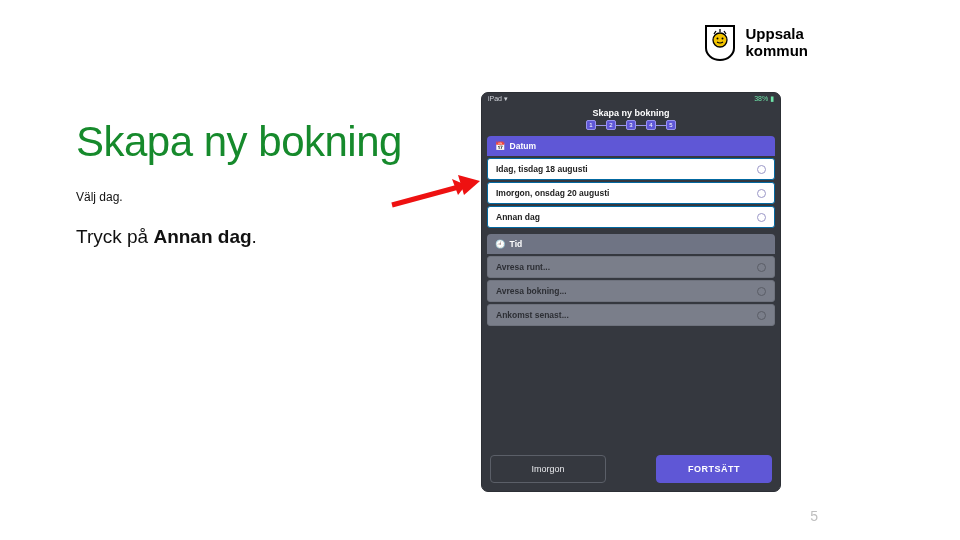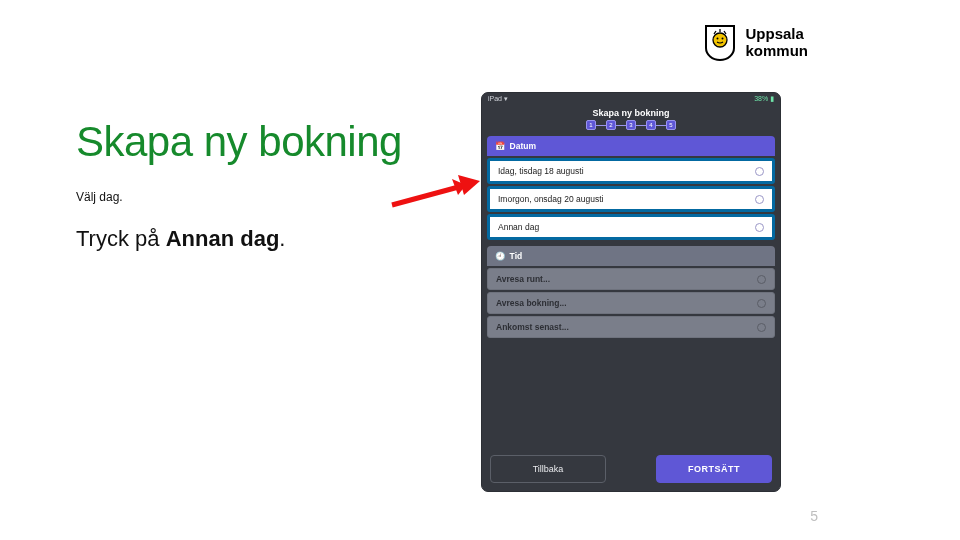--- a/index.html
+++ b/index.html
@@ -36,21 +36,21 @@
   }
   .body-line1 {
     position: absolute;
     left: 76px; top: 190px;
     font-size: 12px;
     color: #111;
   }
   .body-line2 {
     position: absolute;
     left: 76px; top: 226px;
-    font-size: 22px;
+    font-size: 19px;
     color: #111;
   }
   .body-line2 .bold { font-weight: 700; }
 
   
   .arrow {
     position: absolute;
     left: 388px; top: 175px;
     width: 100px; height: 36px;
   }
@@ -115,26 +115,26 @@
     background: #6f7484;
     margin-top: 6px;
   }
 
   .option {
     background: #fff;
     margin: 2px 5px 0;
     border-radius: 3px;
     padding: 5px 8px;
     font-size: 8.5px;
-    font-weight: 400;
+    font-weight: 700;
     color: #222;
     display: flex;
     justify-content: space-between;
     align-items: center;
-    border: 3px solid #0369a1;
+    border: 1px solid #0369a1;
   }
   .option.dim {
     background: #7a7e8a;
     color: #2d2f35;
     font-weight: 600;
     border: 1px solid #6e727d;
   }
   .radio {
     width: 9px; height: 9px; border-radius: 50%;
     border: 1.3px solid #9a96c7;
@@ -257,19 +257,19 @@
     <div class="option dim">
       <span>Avresa bokning...</span>
       <span class="radio"></span>
     </div>
     <div class="option dim">
       <span>Ankomst senast...</span>
       <span class="radio"></span>
     </div>
 
     <div class="footer">
-      <div class="btn btn-back">Tillbaka</div>
+      <div class="btn btn-back">Imorgon</div>
       <div class="btn btn-next">FORTSÄTT</div>
     </div>
   </div>
 
   <div class="page-num">5</div>
 </div>
 
 </body></html>

